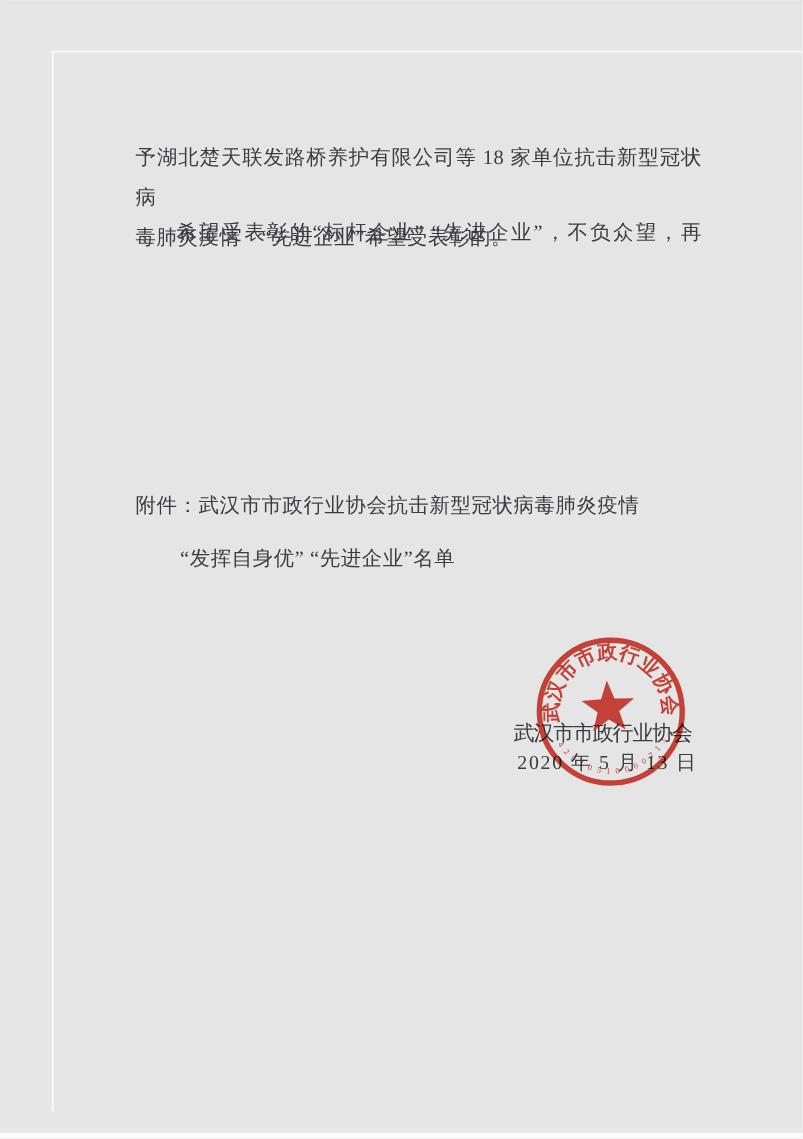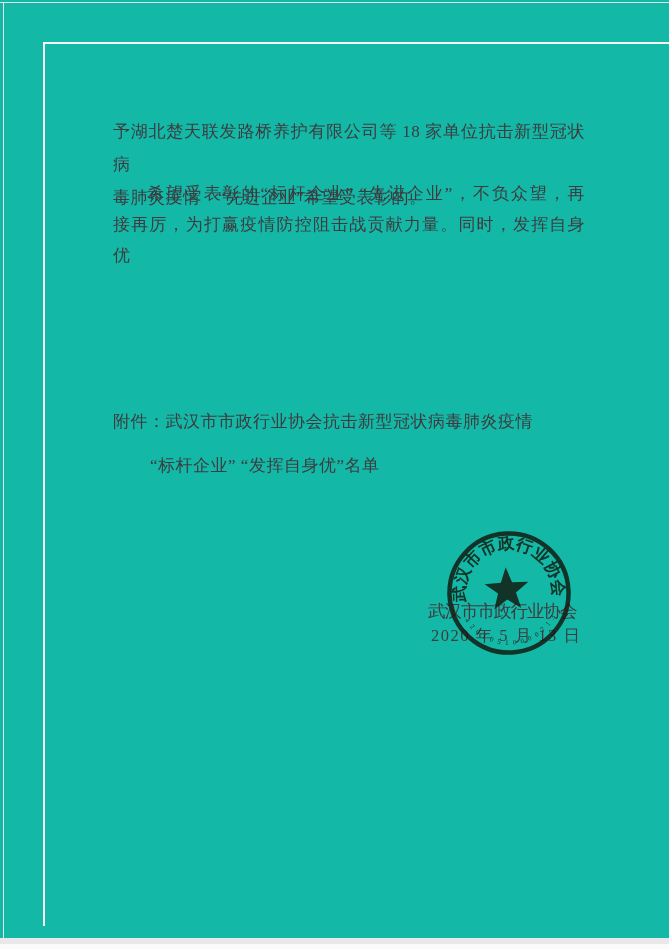--- a/index.html
+++ b/index.html
@@ -1,21 +1,21 @@
 <!DOCTYPE html>
 <html><head>
 <meta charset="utf-8">
 <style>
   * { margin: 0; padding: 0; box-sizing: border-box; }
   html, body { background: #ffffff; }
   .scan-page {
     position: relative;
     width: 669px;
     height: 949px;
-    background: #14b8a6;
+    background: #e5e5e5;
     overflow: hidden;
     font-family: "Liberation Serif", serif;
   }
   
   .edge-top    { position: absolute; left: 0;   top: 2px;   width: 669px; height: 1px; background: #e2e2e2; }
   .edge-left   { position: absolute; left: 3px; top: 2px;   width: 1px;   height: 937px; background: #e5e5e5; }
   .paper-top   { position: absolute; left: 43px; top: 42px; width: 626px; height: 2px; background: #f4f4f4; }
   .paper-left  { position: absolute; left: 43px; top: 42px; width: 2px;  height: 884px; background: #f6f6f6; }
   .edge-bottom { position: absolute; left: 0;   top: 938px; width: 669px; height: 6px; background: #e8e8e8; }
   .edge-bottom-lip { position: absolute; left: 0; top: 944px; width: 669px; height: 5px; background: #fbfbfb; }
@@ -69,25 +69,24 @@
   <div class="edge-bottom"></div>
   <div class="edge-bottom-lip"></div>
 
   <div class="para p1 doc-text">
     <div class="jl">予湖北楚天联发路桥养护有限公司等 18 家单位抗击新型冠状病</div>
     <div class="nl">毒肺炎疫情　“先进企业”希望受表彰的。</div>
   </div>
 
   <div class="para p2 doc-text">
     <div class="jl indent">希望受表彰的“标杆企业” “先进企业”，不负众望，再</div>
-    <div class="jl">接再厉，为打赢疫情防控阻击战贡献力量。同时，发挥自身优</div>
   </div>
 
   <div class="para att1 doc-text nl">附件：武汉市市政行业协会抗击新型冠状病毒肺炎疫情</div>
-  <div class="para att2 doc-text nl">“标杆企业” “发挥自身优”名单</div>
+  <div class="para att2 doc-text nl">“发挥自身优” “先进企业”名单</div>
 
   <div class="sig-org">武汉市市政行业协会</div>
   <div class="sig-date">2020 年 5 月 13 日</div>
 
   <div class="seal-wrap">
     <svg width="134" height="134" viewBox="0 0 134 134">
       <defs>
         <path id="arcName" d="M 23.7 74.6 A 44 44 0 1 1 110.3 74.6" fill="none"></path>
         <path id="arcNum" d="M 19.9 89 A 52 52 0 0 0 114.1 89" fill="none"></path>
       </defs>

